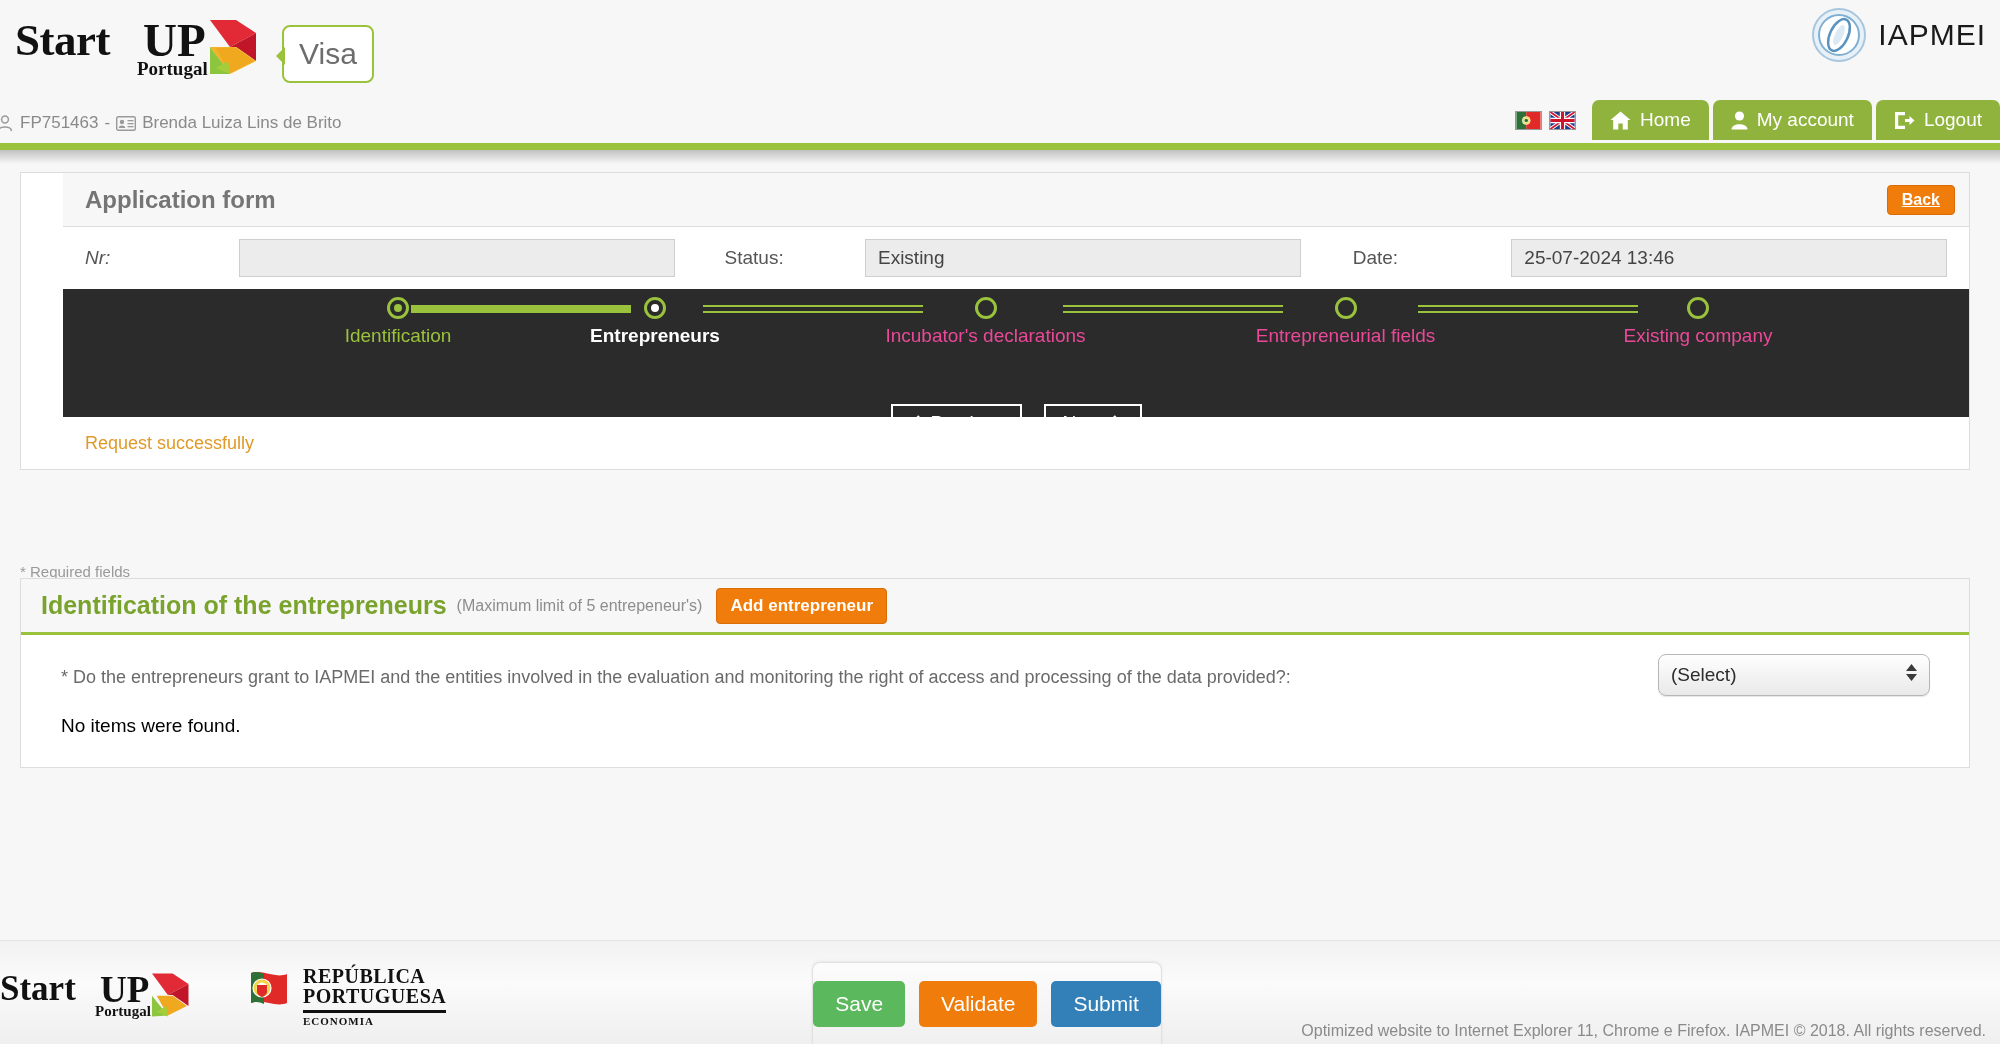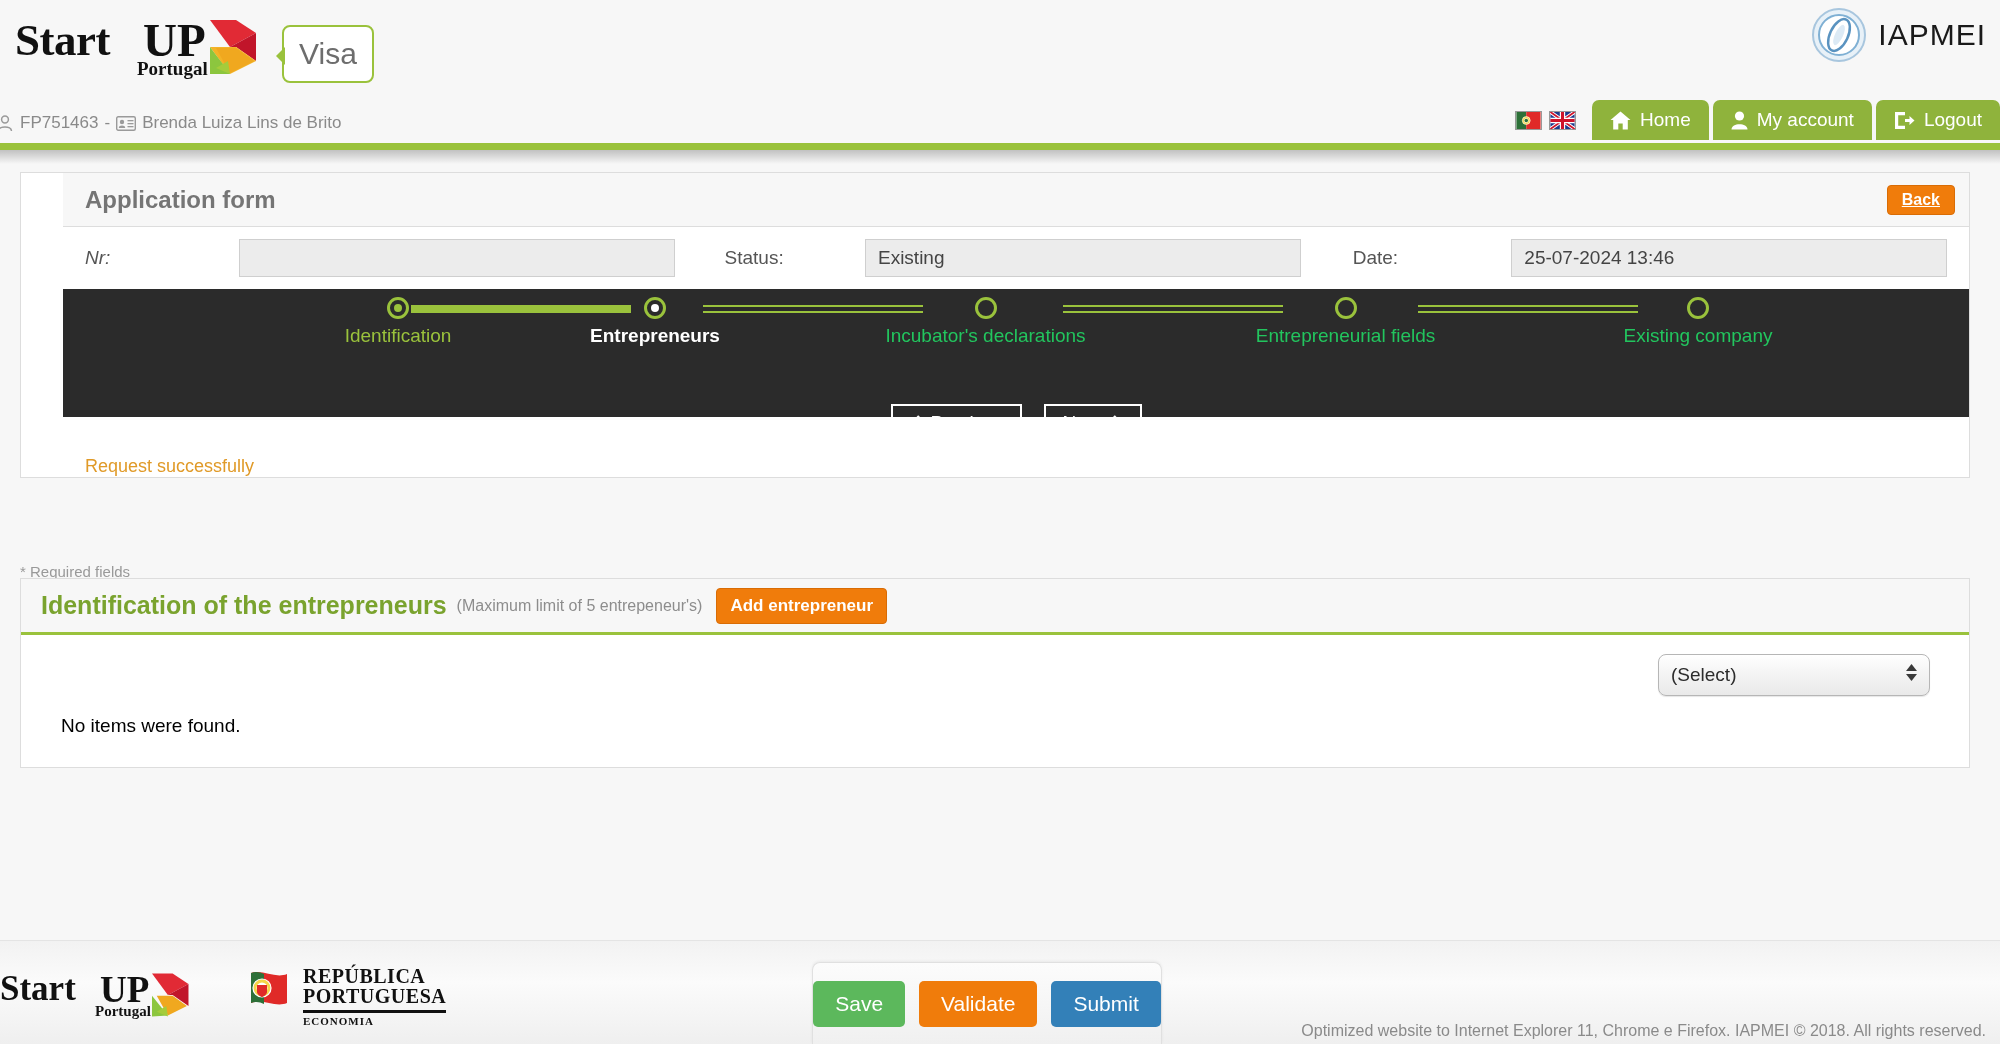--- a/index.html
+++ b/index.html
@@ -123,33 +123,33 @@
     border: 3px solid #9ac23c; margin: 8px auto 0; position: relative; background: transparent;
   }
   .step-circle .dot {
     position: absolute; left: 4px; top: 4px; width: 8px; height: 8px; border-radius: 50%;
   }
   .dot-done { background: #9ac23c; }
   .dot-current { background: #ffffff; }
   .step-label { font-size: 19px; margin-top: 6px; white-space: nowrap; }
   .lbl-done { color: #9ac23c; }
   .lbl-current { color: #ffffff; font-weight: bold; }
-  .lbl-todo { color: #22c55e; }
+  .lbl-todo { color: #ec4899; }
   .conn-solid { position: absolute; top: 16px; height: 8px; background: #9ac23c; }
   .conn-double { position: absolute; top: 16px; height: 8px; border-top: 2px solid #9ac23c; border-bottom: 2px solid #9ac23c; }
 
   .stepnav { position: absolute; top: 86px; left: 0; width: 100%; display: flex; justify-content: center; gap: 22px; margin-top: 29px; }
   .stepnav button {
     background: transparent; border: 2px solid #fff; color: #fff;
     font-size: 19px; padding: 6px 16px; cursor: pointer;
     display: flex; align-items: center; gap: 10px;
     font-family: "Liberation Sans", sans-serif;
   }
 
-  .msgrow { height: 52px; display: flex; align-items: flex-end; padding: 0 22px; background: #fff; margin-top: 8px; }
+  .msgrow { height: 52px; display: flex; align-items: center; padding: 0 22px; background: #fff; }
   .msg { color: #e09a28; font-size: 18px; }
 
   .reqfields { position: absolute; left: 20px; top: 563px; font-size: 15px; color: #999; }
 
   
   .card {
     position: absolute; left: 20px; top: 578px; width: 1950px;
     background: #fff; border: 1px solid #ddd;
   }
   .card-head {
@@ -386,20 +386,21 @@
 
 <div class="reqfields">* Required fields</div>
 
 <div class="card">
   <div class="card-head">
     <span class="card-title">Identification of the entrepreneurs</span>
     <span class="card-sub">(Maximum limit of 5 entrepeneur's)</span>
     <button class="add-btn">Add entrepreneur</button>
   </div>
   <div class="card-body">
+    <div class="question">* Do the entrepreneurs grant to IAPMEI and the entities involved in the evaluation and monitoring the right of access and processing of the data provided?:</div>
     <div class="selectwrap">
       <div class="fakeselect">
         <span>(Select)</span>
         <span class="selarrows">
           <svg width="11" height="7" viewBox="0 0 11 7">
               <polygon points="5.5,0 11,7 0,7" fill="#3a3a3a"></polygon>
             </svg>
           <svg width="11" height="7" viewBox="0 0 11 7">
               <polygon points="5.5,7 0,0 11,0" fill="#3a3a3a"></polygon>
             </svg>

